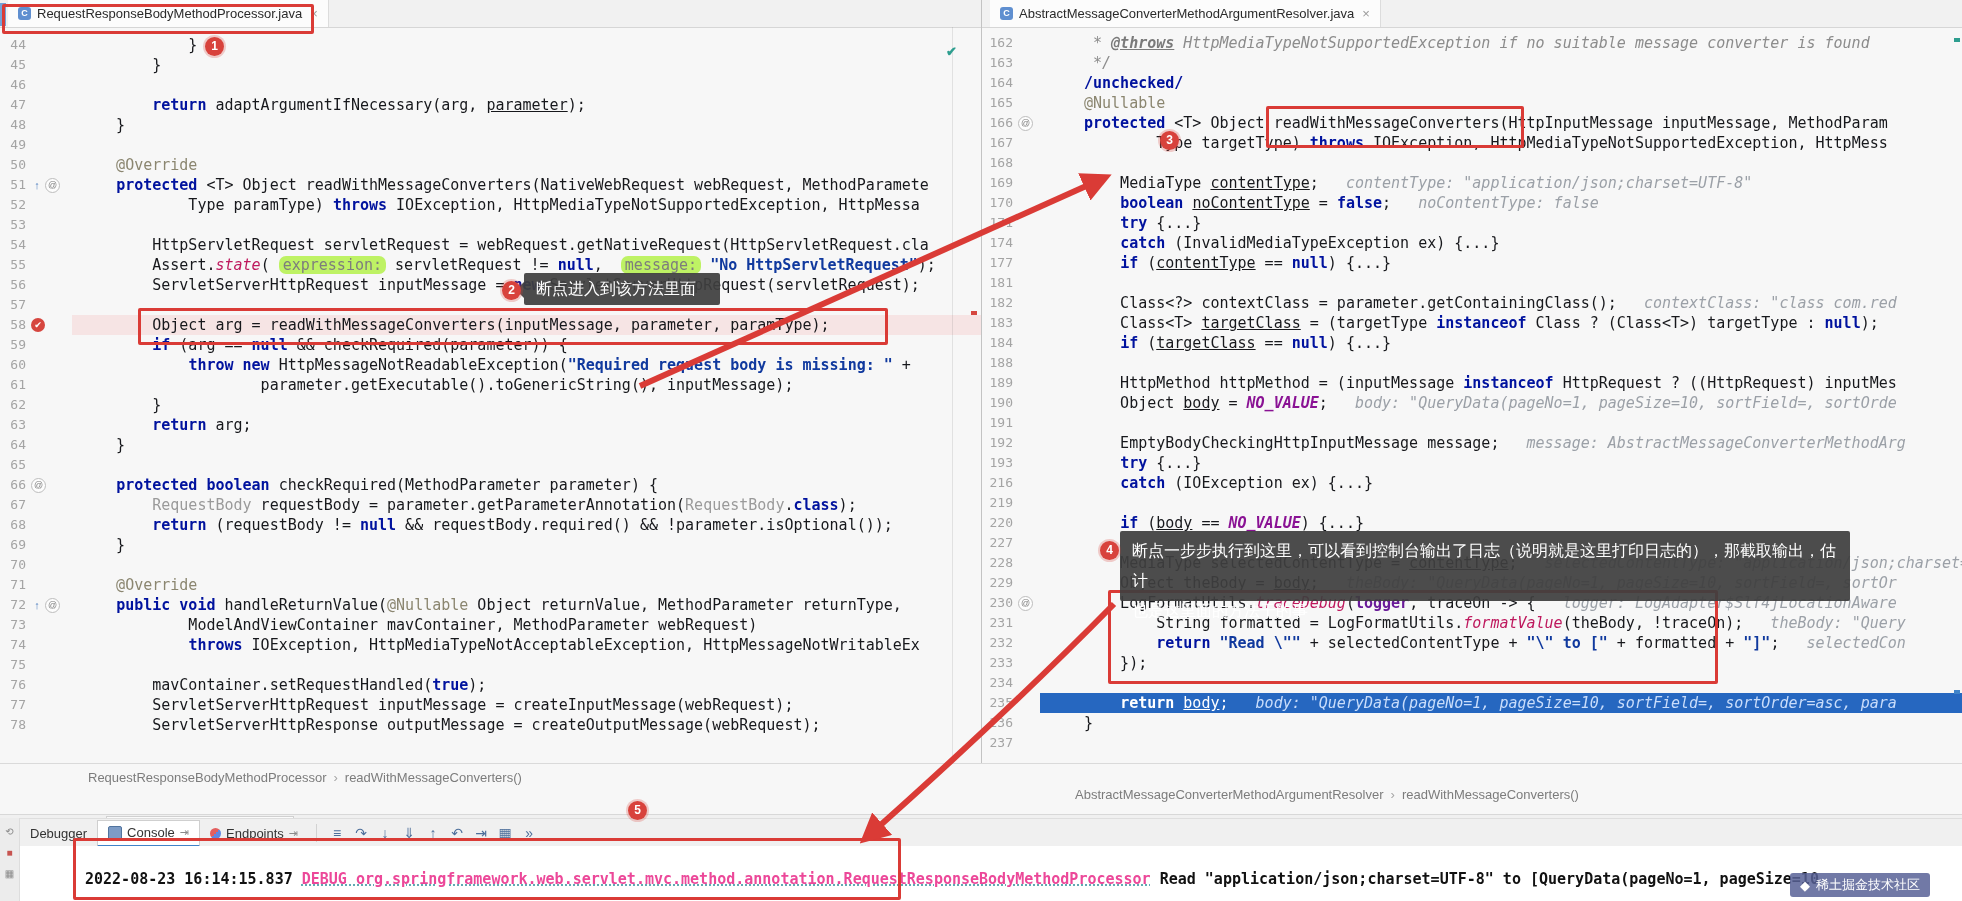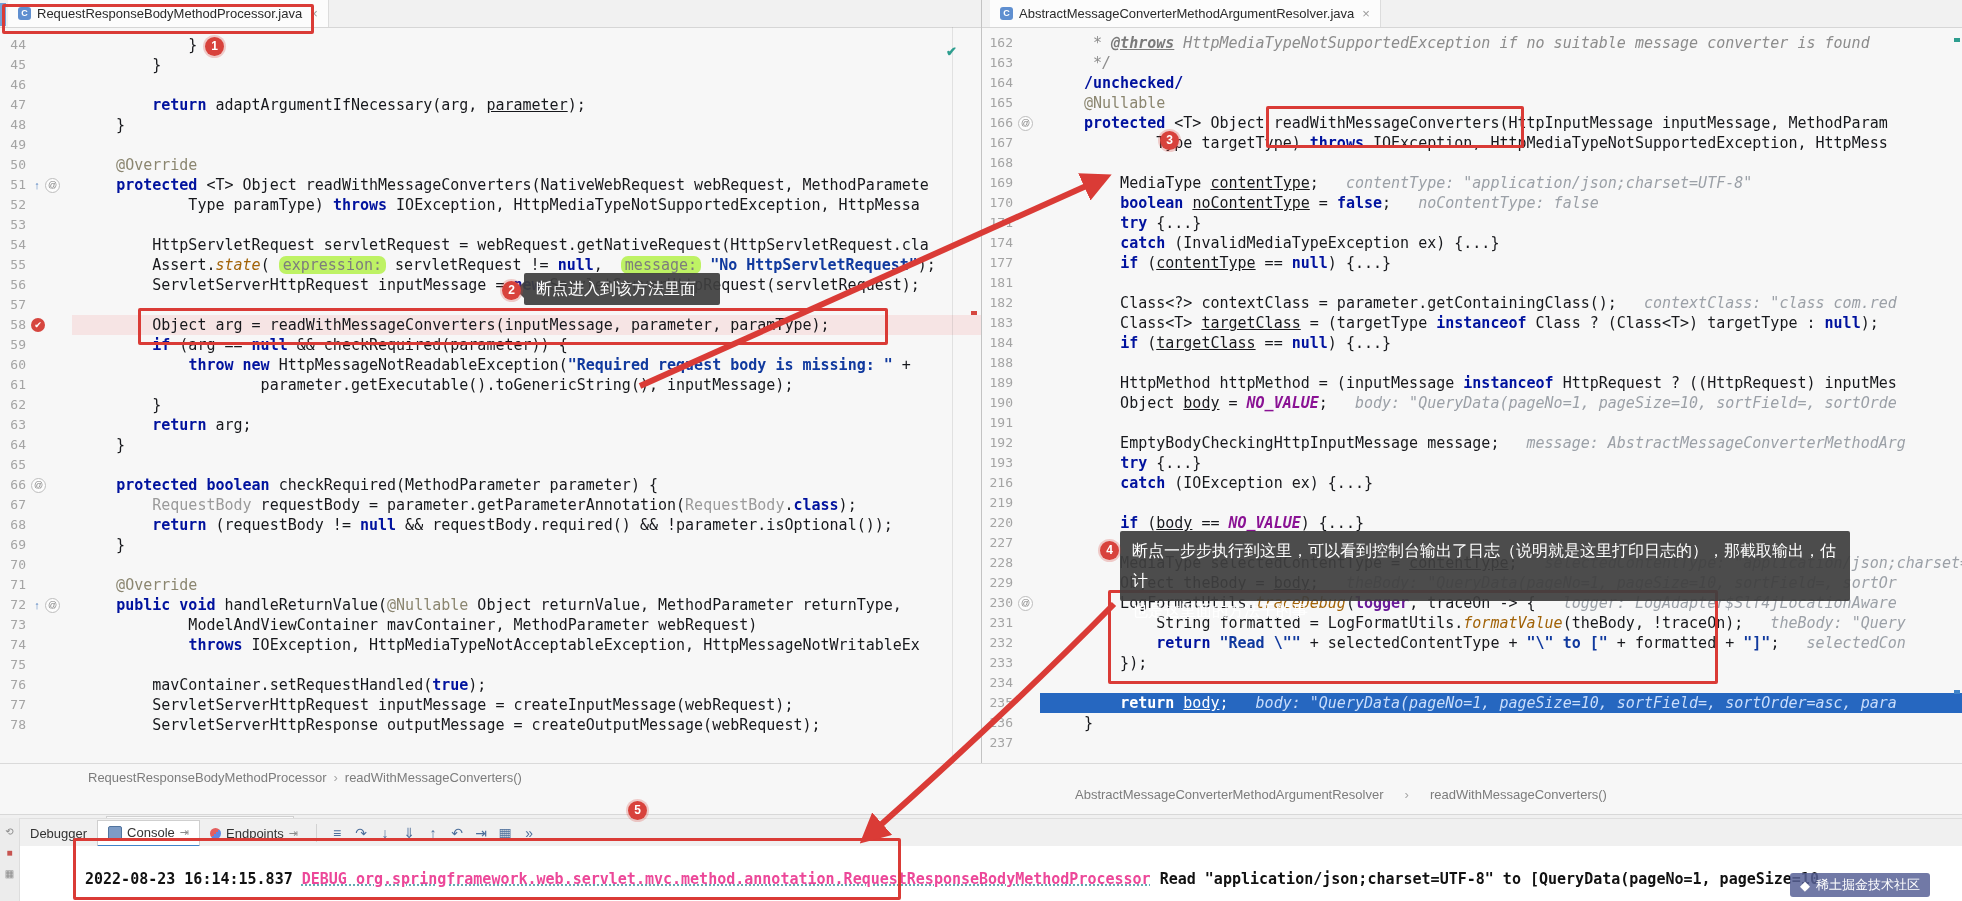--- a/index.html
+++ b/index.html
@@ -43,35 +43,35 @@
   
   .s-t{color:#17181c;} .s-kw{color:#00129e;font-weight:bold;}
   .s-str{color:#10399e;font-weight:bold;}
   .s-com{color:#8c8c8c;font-style:italic;}
   .s-doctag{color:#7a7a7a;font-style:italic;font-weight:bold;text-decoration:underline;}
   .s-ann{color:#8b8670;}
   .s-hint{color:#9ba0a7;font-style:italic;}
   .s-chip{color:#7d7d7d;background:#bef264;border-radius:7px;padding:0 4px;font-size:15px;margin-top:24px;}
   .s-und{color:#17181c;text-decoration:underline;}
   .s-sf{color:#8a1294;font-weight:bold;font-style:italic;}
-  .s-it{color:#a16207;font-style:italic;}
+  .s-it{color:#be185d;font-style:italic;}
   .s-fld{color:#6a1a99;font-weight:bold;}
   .s-lgt{color:#9a9a9a;}
   .bp58 .src{background:#f6e4e4;}
   .exec .src{background:#2667c0;}
   .exec .src span{color:#ffffff !important;}
   .exec .src .s-hint{color:#c9ddfb !important;}
   .vguide{position:absolute;top:27px;bottom:0;left:952px;width:1px;background:rgba(100,100,100,0.15);}
   .okcheck{position:absolute;color:#2e9e8f;font-weight:bold;font-size:13px;}
   .tick{position:absolute;}
   
   .breadcrumbs{position:absolute;top:763px;left:0;width:1962px;height:27px;background:#f7f7f7;
                border-top:1px solid #dadada;display:flex;align-items:center;font-size:13px;color:#7c7c7c;}
   .bc-left{width:981px;padding-left:88px;box-sizing:border-box;display:flex;gap:7px;align-items:center;}
-  .bc-right{flex:1;padding-left:94px;display:flex;gap:21px;align-items:center;margin-top:34px;}
+  .bc-right{flex:1;padding-left:94px;display:flex;gap:7px;align-items:center;margin-top:34px;}
   .crumb{white-space:nowrap;}
   .bc-sep{color:#a7a7a7;}
   .dashbar{position:absolute;top:814px;left:0;width:1962px;height:28px;background:#f0f0f0;
            border-top:1px solid #d8d8d8;display:flex;align-items:center;font-size:13px;color:#2d2d2d;}
   .dash-label{margin-left:5px;}
   .apptab{margin-left:16px;height:26px;display:flex;align-items:center;gap:20px;padding:0 12px;
           background:#fbfbfb;border:1px solid #d0d0d0;border-bottom:none;font-size:13px;}
   .ti-spring{width:12px;height:12px;border-radius:50%;background:#6db33f;flex:none;}
   .dash-right{margin-left:auto;margin-right:16px;display:flex;gap:18px;color:#6d6d6d;font-size:14px;}
   .debugbar{position:absolute;top:818px;left:20px;width:1942px;height:28px;background:#f0f0f0;

